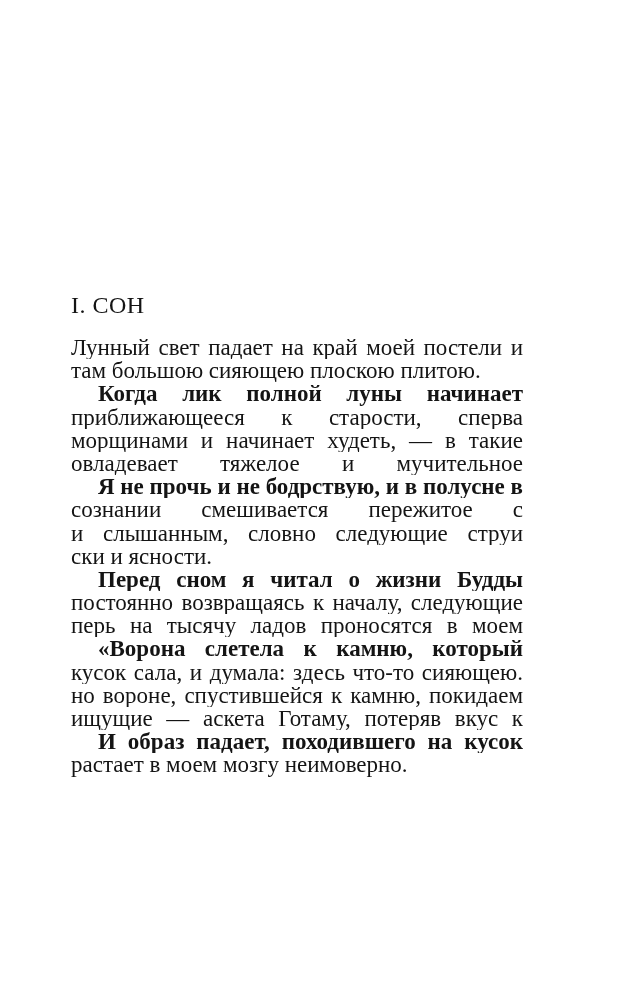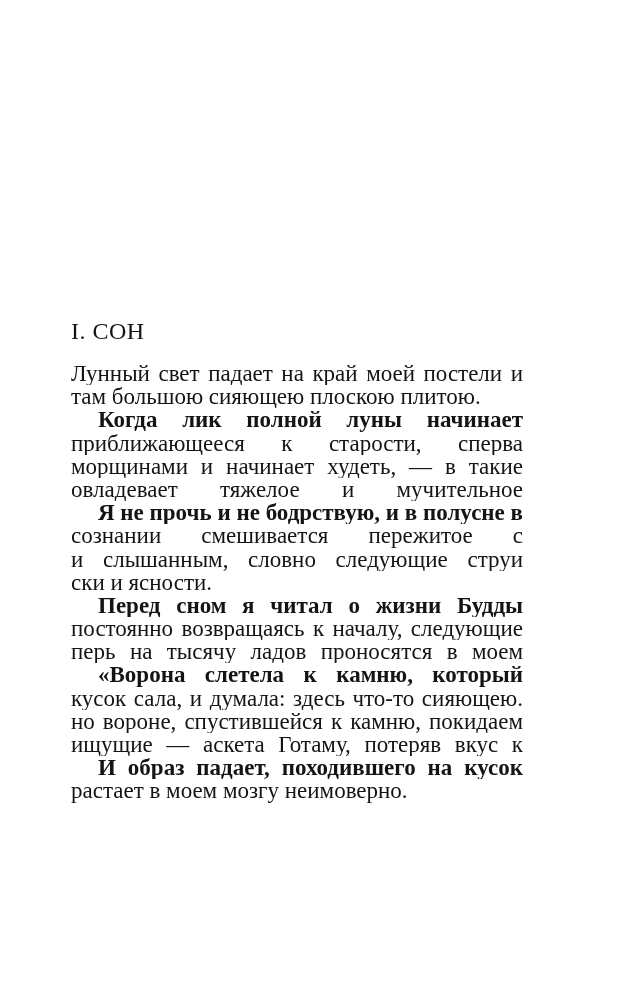--- a/index.html
+++ b/index.html
@@ -9,21 +9,20 @@
   body {
     width: 619px;
     height: 1000px;
     overflow: hidden;
     font-family: "Liberation Serif", "DejaVu Serif", serif;
   }
   .page {
     position: relative;
     width: 619px;
     height: 872px;
-    margin-top: 26px;
   }
   .text-block {
     position: absolute;
     left: 71px;
     top: 290px;
     width: 452px;
   }
   .heading {
     font-size: 24px;
     line-height: 30px;

